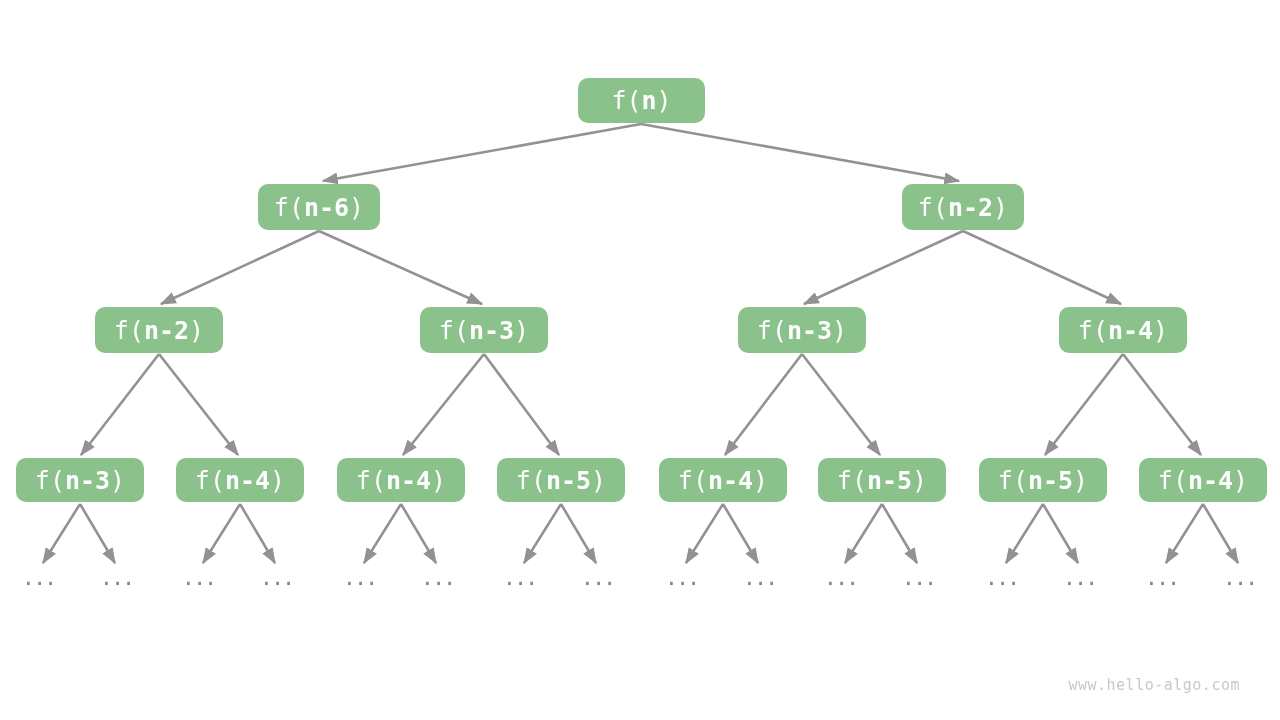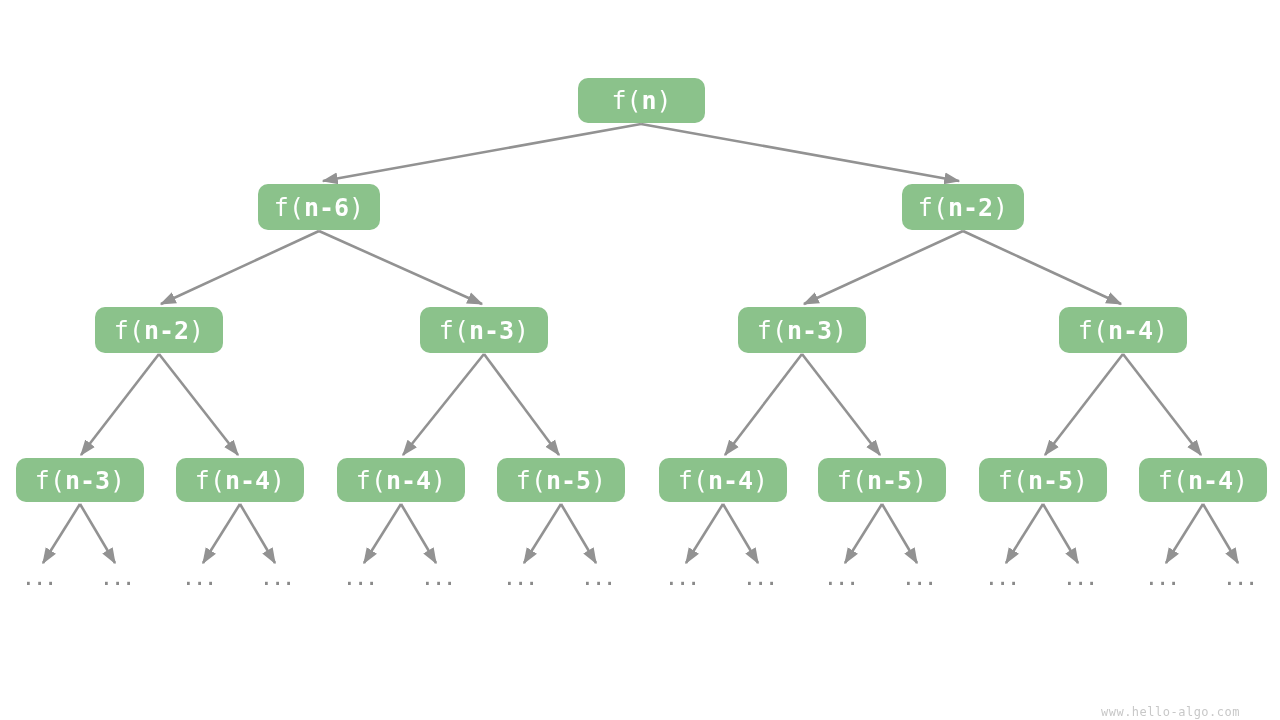--- a/index.html
+++ b/index.html
@@ -48,23 +48,23 @@
     position: absolute;
     transform: translateX(-50%);
     color: var(--dots-color);
     font-size: 17px;
     font-weight: bold;
     line-height: 1;
     letter-spacing: 1px;
   }
   .watermark {
     position: absolute;
-    right: 40px; top: 705px;
+    right: 40px; top: 676px;
     color: var(--watermark-color);
-    font-size: 12px;
+    font-size: 15px;
     letter-spacing: 0.5px;
     margin-left: 36px;
   }
 </style>
 </head>
 <body>
 
 <div class="canvas">
 
   <svg class="edges" viewBox="0 0 1280 720">

